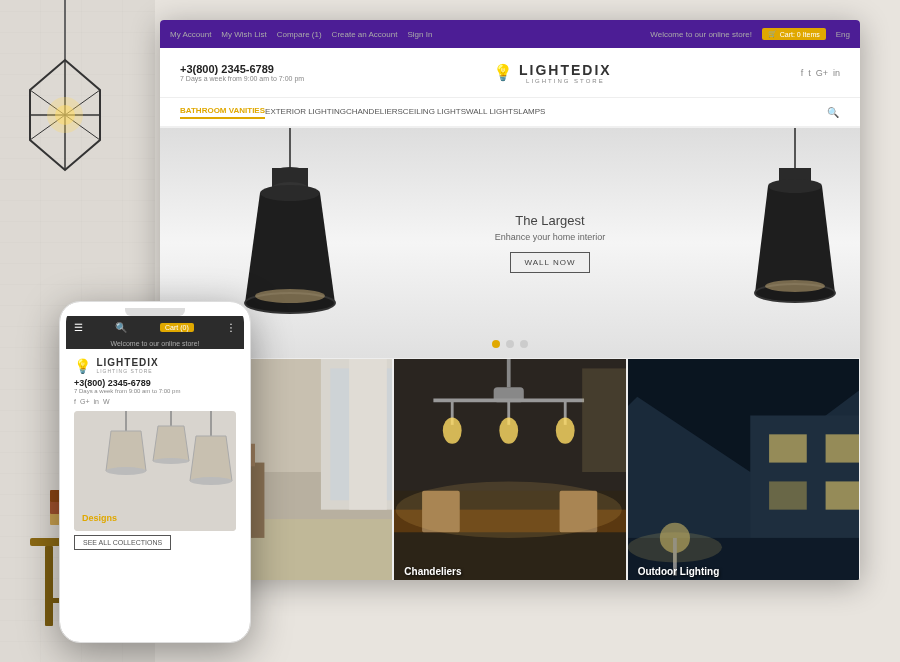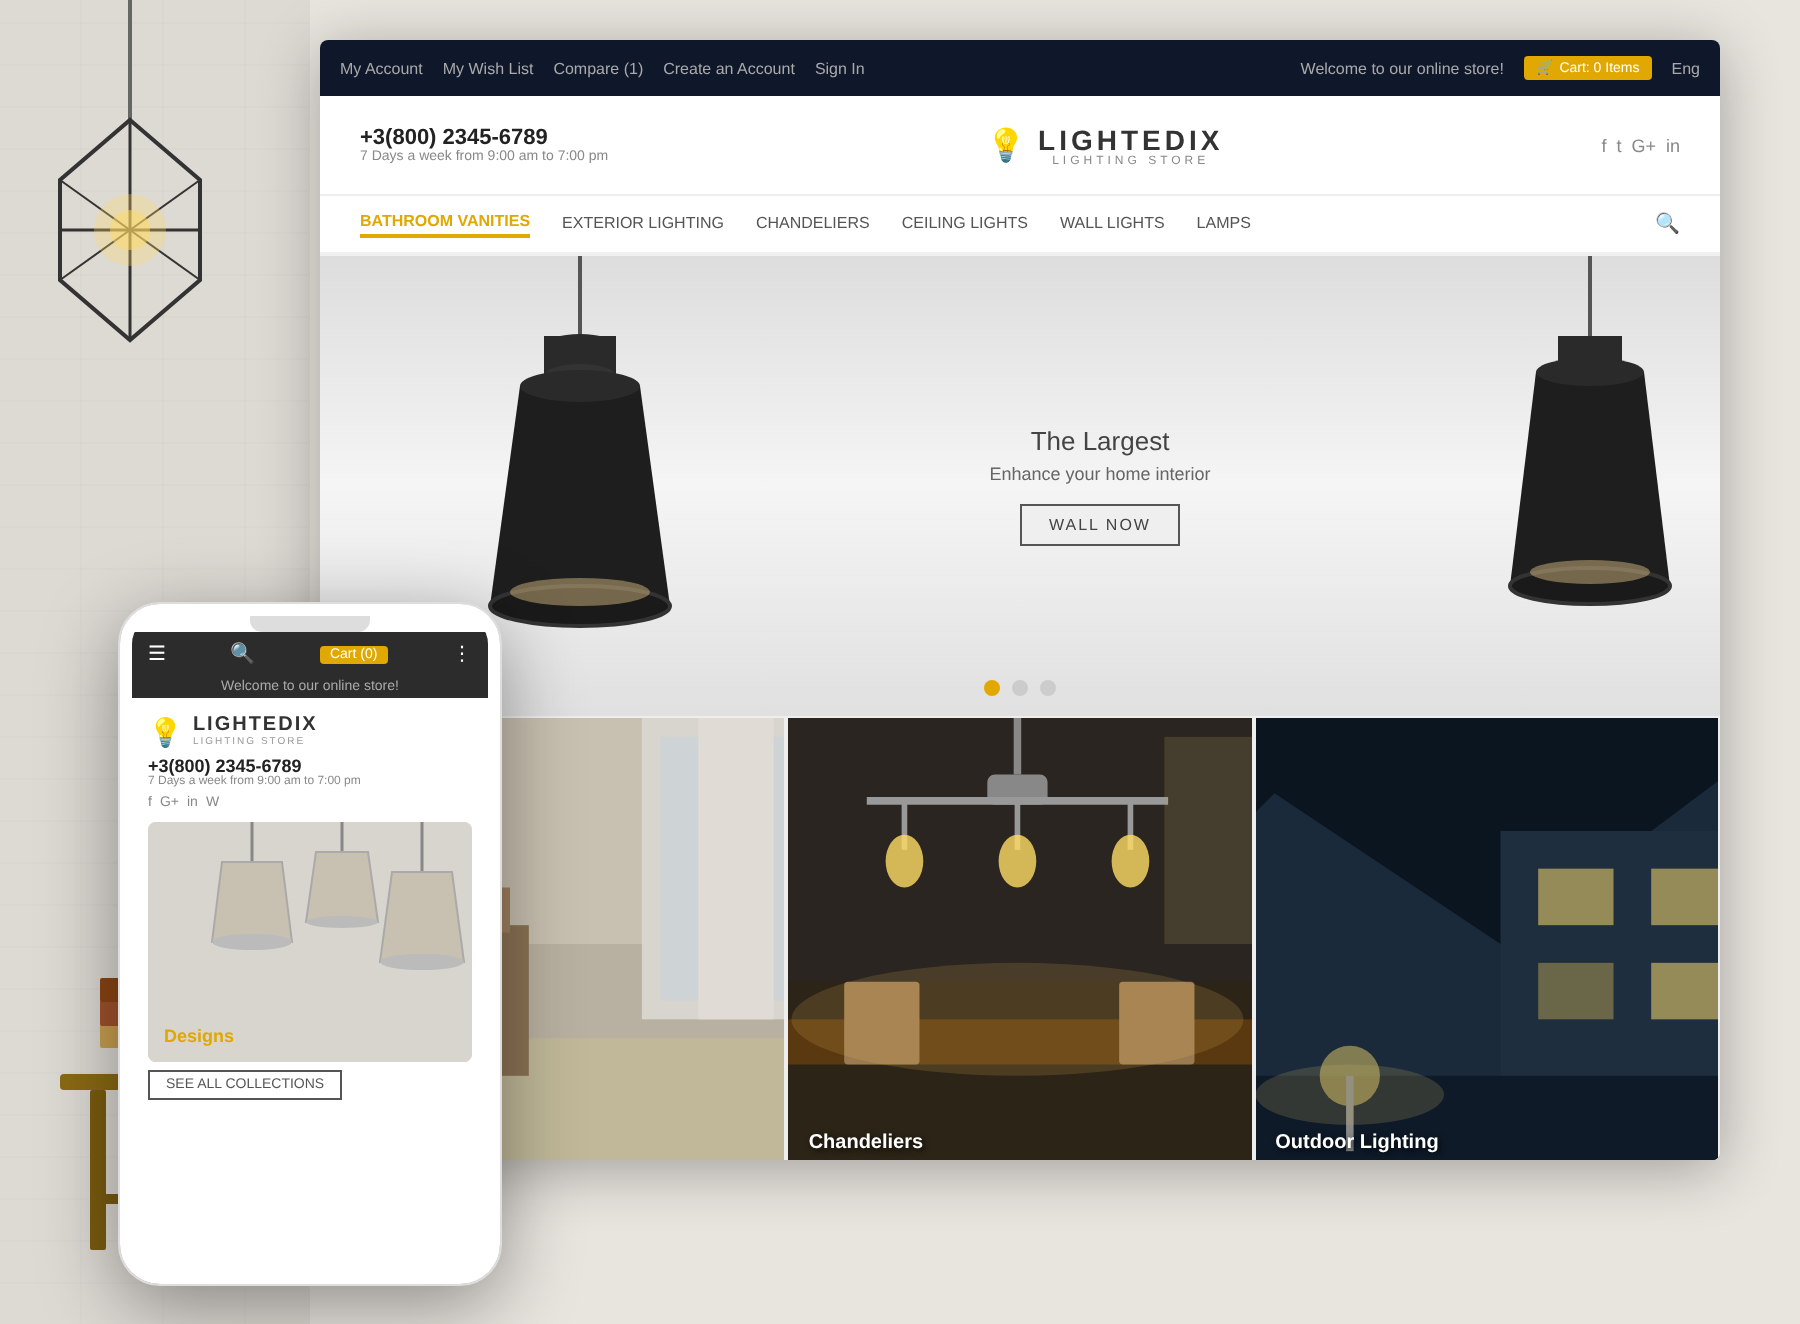--- a/index.html
+++ b/index.html
@@ -29,21 +29,21 @@
       height: 560px;
       background: #fff;
       border-radius: 4px;
       box-shadow: 0 5px 30px rgba(0,0,0,0.3);
       z-index: 5;
       overflow: hidden;
     }
 
     
     .browser-topbar {
-      background: #0f172a;
+      background: #4c1d95;
       height: 22px;
       display: flex;
       align-items: center;
       justify-content: space-between;
       padding: 14px 10px;
       font-size: 8px;
       color: #aaa;
     }
 
     .topbar-left {
@@ -123,21 +123,20 @@
       font-size: 9px;
       color: #888;
     }
 
     
     .store-nav {
       background: #fff;
       padding: 0 20px;
       display: flex;
       align-items: center;
-      gap: 16px;
       height: 30px;
       border-bottom: 2px solid #f0f0f0;
     }
 
     .nav-item {
       font-size: 8px;
       color: #555;
       text-decoration: none;
       padding-bottom: 2px;
       cursor: pointer;

